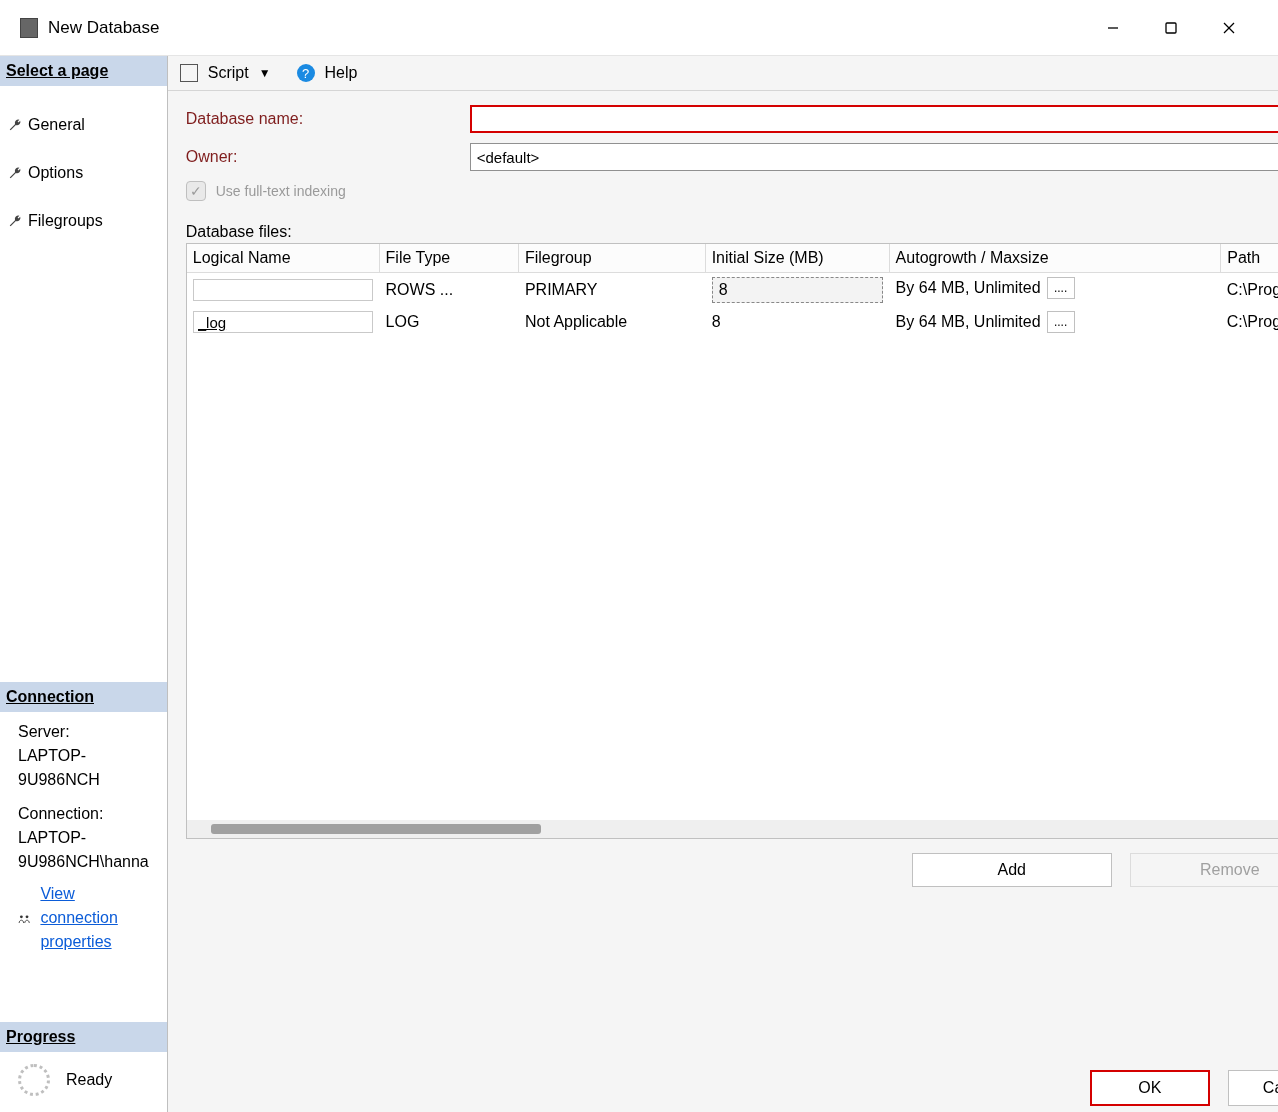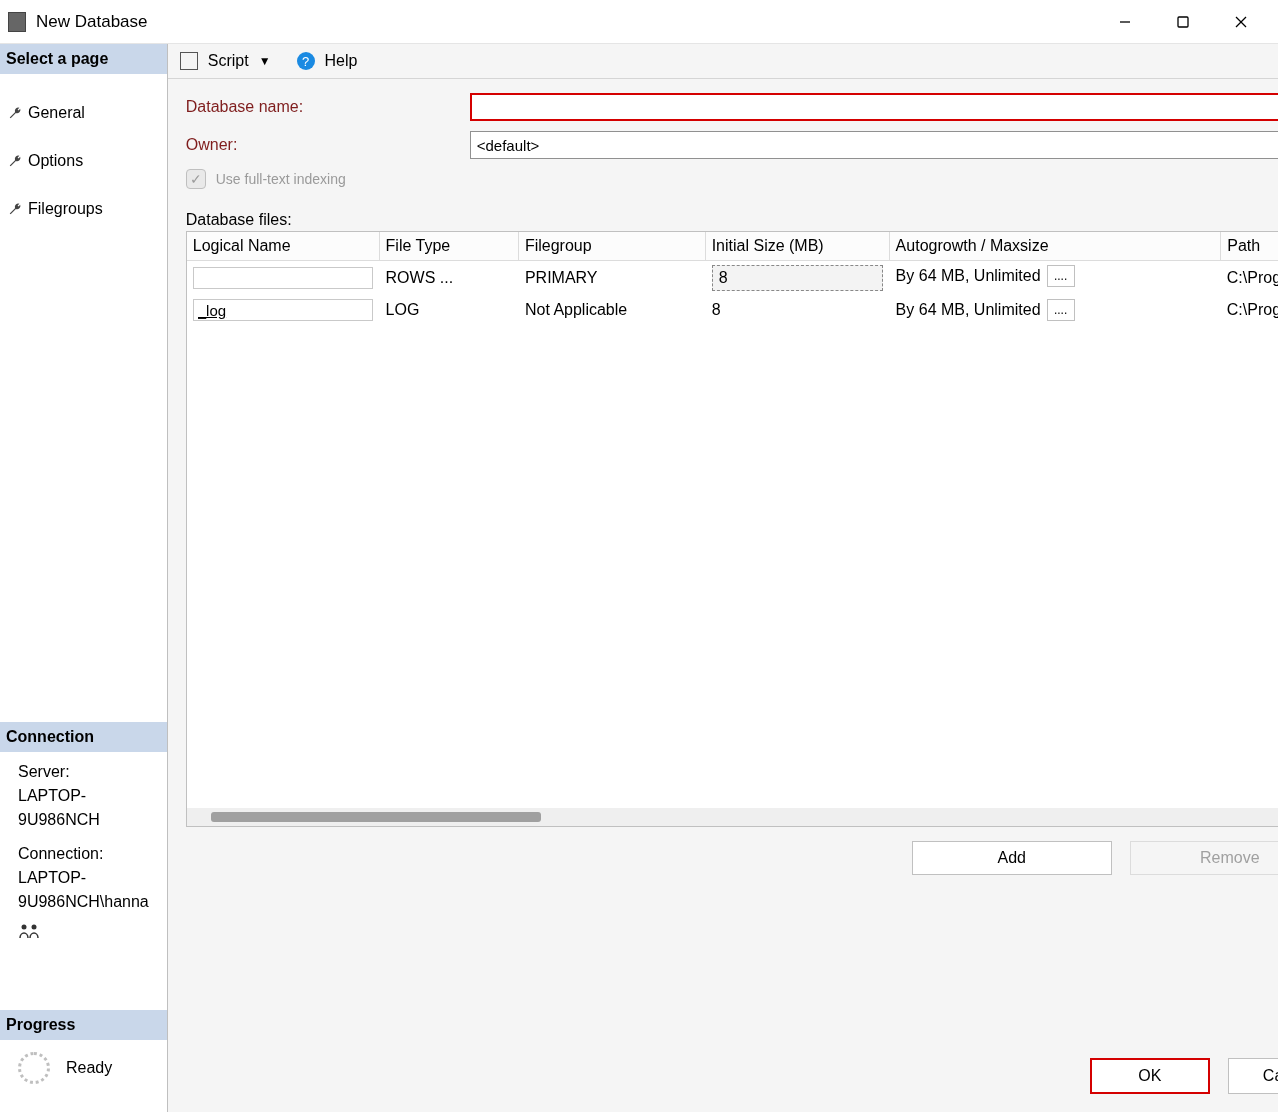--- a/index.html
+++ b/index.html
@@ -5,24 +5,24 @@
 * { box-sizing: border-box; margin: 0; padding: 0; }
 body {
   font-family: "Segoe UI", Tahoma, sans-serif;
   font-size: 14px;
   color: #000;
   background: #fff;
   width: 1278px;
   height: 1112px;
 }
 .titlebar {
-  height: 44px;
+  height: 56px;
   display: flex;
   align-items: center;
-  padding: 0 8px;
+  padding: 0 20px;
   border-bottom: 1px solid #e5e5e5;
 }
 .titlebar .db-icon {
   width: 18px; height: 20px;
   background: #666;
   margin-right: 10px;
   border: 1px solid #444;
 }
 .titlebar .title { font-size: 17px; }
 .titlebar .win-controls {
@@ -44,20 +44,21 @@
   border-right: 1px solid #bfbfbf;
   background: #fff;
   display:flex;
   flex-direction:column;
 }
 .side-header {
   background: #c9d7ea;
   font-weight: bold;
   font-size: 16px;
   padding: 6px 6px;
+  text-decoration: underline;
 }
 .side-list { padding: 2px 0; }
 .side-item {
   padding: 2px 8px;
   display:flex; align-items:center; gap:6px;
   font-size:16px;
   margin-top:26px;
 }
 .wrench {
   width:14px; height:14px;
@@ -225,20 +226,21 @@
         <div>LAPTOP-9U986NCH\hanna</div>
         <div class="conn-props">
           <span class="conn-icon">
             <svg viewBox="0 0 22 20">
                 <circle cx="6" cy="5" r="2.5" fill="#333"></circle>
                 <circle cx="16" cy="5" r="2.5" fill="#333"></circle>
                 <path d="M2 16c0-3 2-5 4-5s4 2 4 5" fill="none" stroke="#333" stroke-width="1.5"></path>
                 <path d="M12 16c0-3 2-5 4-5s4 2 4 5" fill="none" stroke="#333" stroke-width="1.5"></path>
               </svg>
           </span>
+          <a class="link">View connection properties</a>
         </div>
       </div>
     </div>
     <div style="height:60px"></div>
     <div>
       <div class="side-header">Progress</div>
       <div class="progress-body">
         <span class="progress-ring"></span>
         <span>Ready</span>
       </div>

